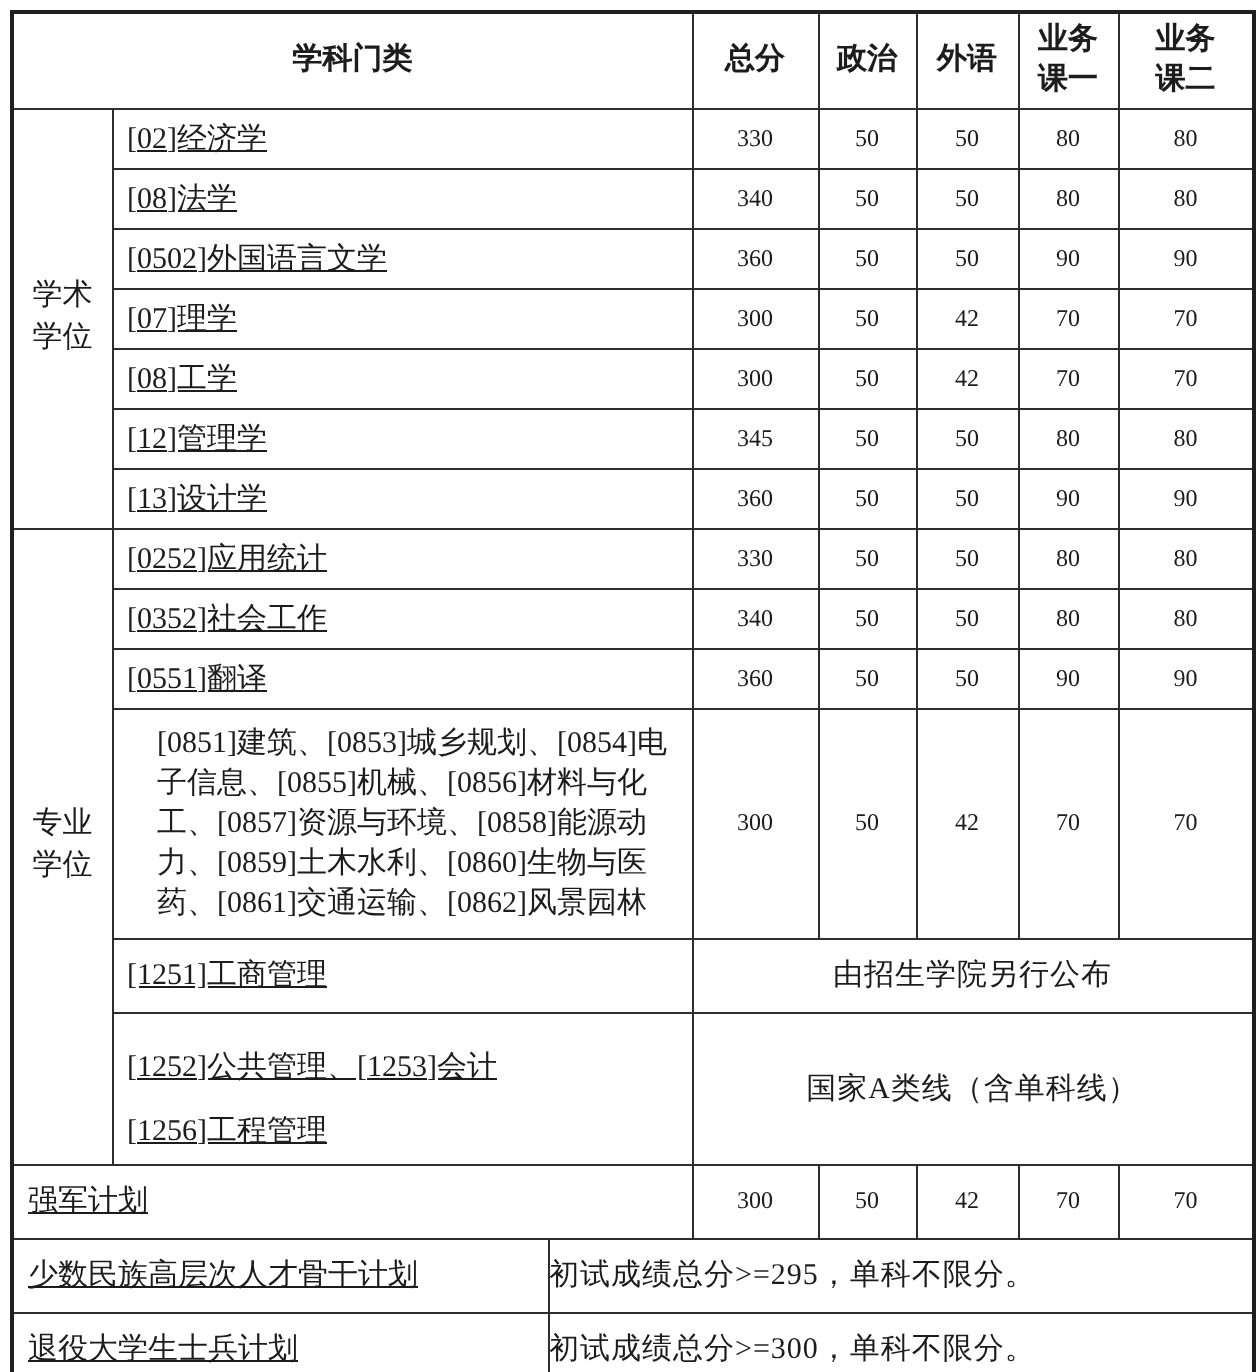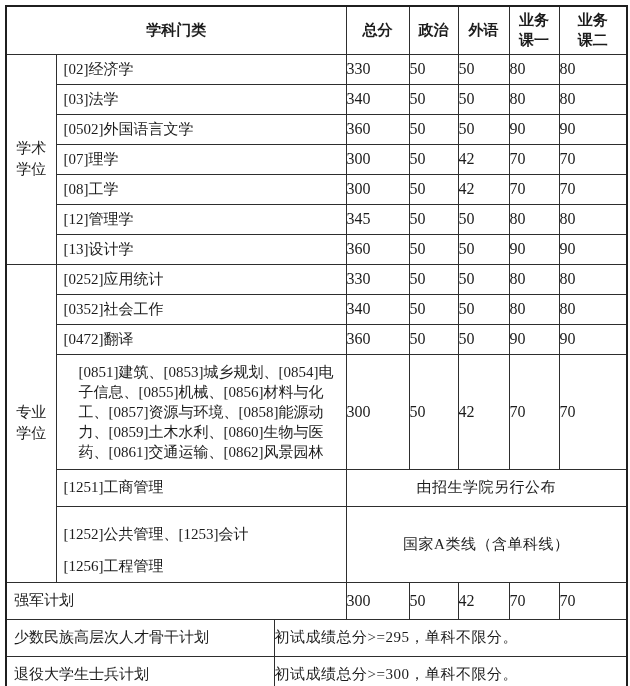--- a/index.html
+++ b/index.html
@@ -45,34 +45,35 @@
     line-height: 20px;
   }
   td.vlabel {
     text-align: center;
     white-space: pre-line;
     line-height: 21px;
   }
   td.cat {
     text-align: left;
     padding: 2px 6px 2px 7px;
+    text-decoration: underline;
   }
   td.bigcat {
     text-align: left;
     padding: 5px 8px 5px 22px;
     line-height: 20px;
     word-break: break-all;
     margin-top: 30px;
   }
   td.cat2 { padding: 6px 6px 6px 7px; }
   td.cat2 .line { line-height: 19px; margin-top: 12px; }
   td.cat2 .line + .line { margin-top: 13px; }
   td.num {
-    text-align: left;
-    font-size: 16px;
+    text-align: center;
+    font-size: 12px;
   }
   td.note {
     text-align: center;
     letter-spacing: 0.5px;
   }
   td.plannote {
     text-align: left;
     letter-spacing: 0.5px;
   }
 </style>
@@ -108,21 +109,21 @@
       <td class="vlabel" rowspan="7">学术
 学位</td>
       <td class="cat" colspan="2">[02]经济学</td>
       <td class="num">330</td>
       <td class="num">50</td>
       <td class="num">50</td>
       <td class="num">80</td>
       <td class="num">80</td>
     </tr>
     <tr class="r-std">
-      <td class="cat" colspan="2">[03]法学</td>
+      <td class="cat" colspan="2">[08]法学</td>
       <td class="num">340</td>
       <td class="num">50</td>
       <td class="num">50</td>
       <td class="num">80</td>
       <td class="num">80</td>
     </tr>
     <tr class="r-std">
       <td class="cat" colspan="2">[0502]外国语言文学</td>
       <td class="num">360</td>
       <td class="num">50</td>
@@ -175,21 +176,21 @@
     </tr>
     <tr class="r-std">
       <td class="cat" colspan="2">[0352]社会工作</td>
       <td class="num">340</td>
       <td class="num">50</td>
       <td class="num">50</td>
       <td class="num">80</td>
       <td class="num">80</td>
     </tr>
     <tr class="r-std">
-      <td class="cat" colspan="2">[0472]翻译</td>
+      <td class="cat" colspan="2">[0551]翻译</td>
       <td class="num">360</td>
       <td class="num">50</td>
       <td class="num">50</td>
       <td class="num">90</td>
       <td class="num">90</td>
     </tr>
     <tr class="r-big">
       <td class="bigcat" colspan="2">[0851]建筑、[0853]城乡规划、[0854]电子信息、[0855]机械、[0856]材料与化工、[0857]资源与环境、[0858]能源动力、[0859]土木水利、[0860]生物与医药、[0861]交通运输、[0862]风景园林</td>
       <td class="num">300</td>
       <td class="num">50</td>

